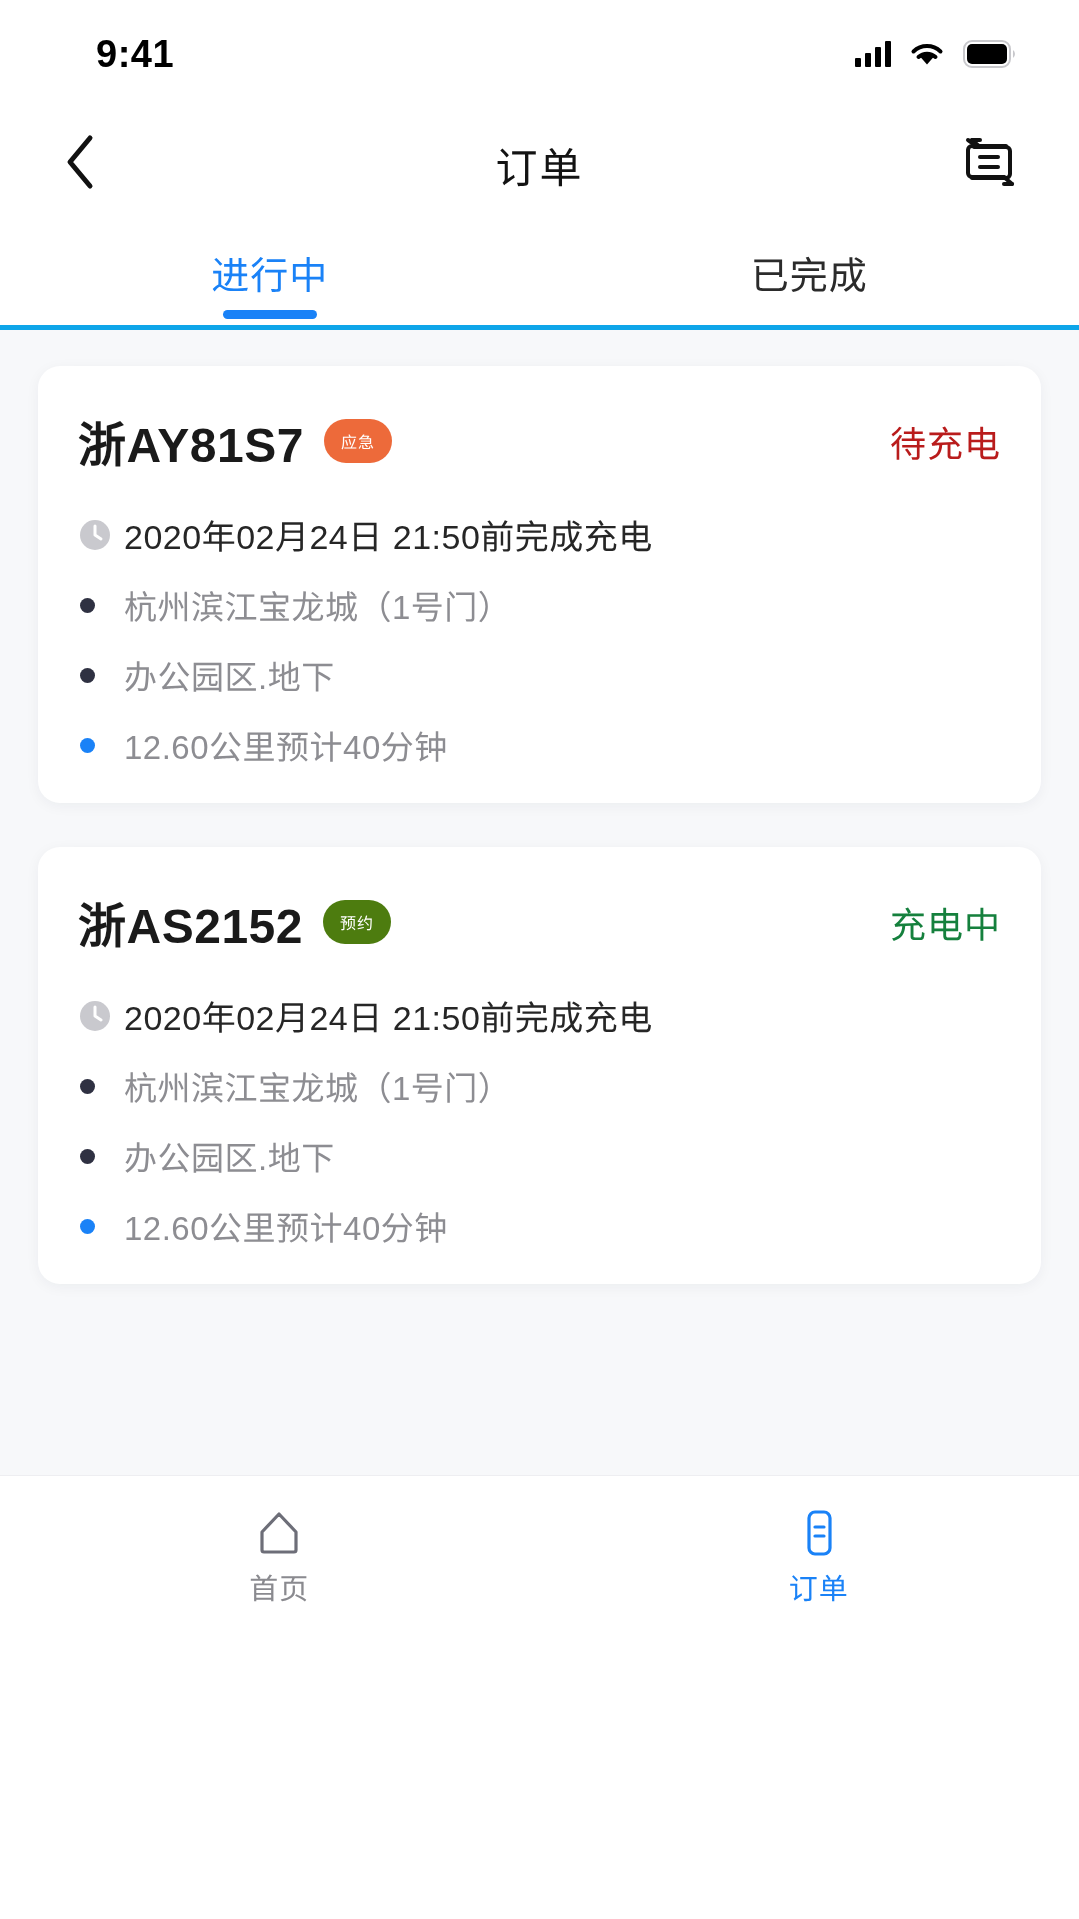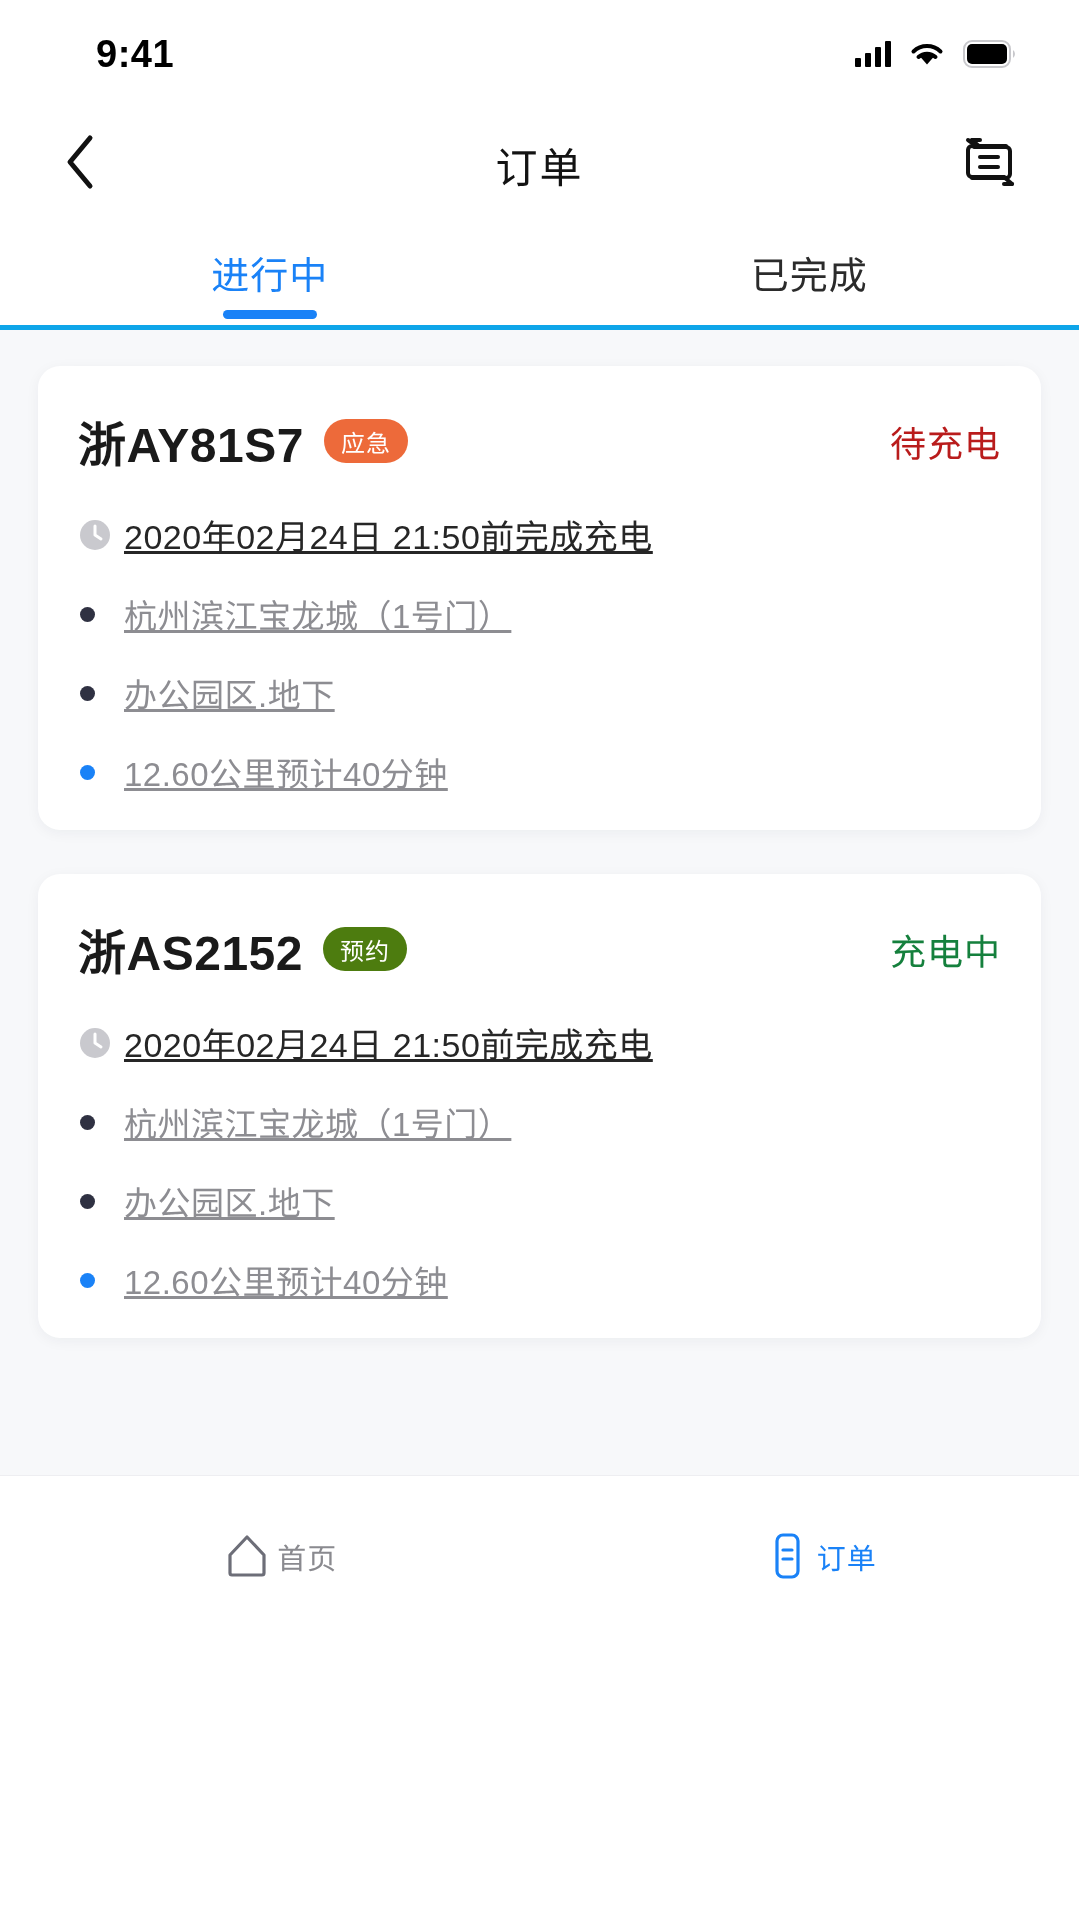--- a/index.html
+++ b/index.html
@@ -116,57 +116,57 @@
   }
   .plate {
     font-size:48px; font-weight:700; color:#1a1a1a;
     letter-spacing:0.5px;
   }
   .badge {
     margin-left:20px;
     display:inline-flex; align-items:center; justify-content:center;
     height:44px; padding:0 17px;
     border-radius:22px;
-    font-size:24px; color:#ffffff; letter-spacing:1px;
+    font-size:16px; color:#ffffff; letter-spacing:1px;
     white-space:nowrap;
   }
   .card-status {
     margin-left:auto;
     font-size:36px; letter-spacing:1px;
   }
 
   .detail-row {
     display:flex; align-items:center;
-    margin-top:31px;
+    margin-top:22px;
   }
   .detail-row.time { margin-top:0; }
   .row-icon {
     width:46px; flex:0 0 46px;
     display:flex; align-items:center; justify-content:flex-start;
   }
   .dot {
     width:15px; height:15px; border-radius:50%;
     margin-left:2px;
   }
   .row-text {
-    font-size:33px; letter-spacing:0.5px;text-decoration:underline;
+    font-size:33px; letter-spacing:0.5px;
   }
   .detail-row.time .row-text { color:#262626; font-size:34px; }
   .detail-row.place .row-text { color:#8d8d92; }
 
   
   .tab-bar {
     flex:0 0 160px; height:160px;
     background:#ffffff;
     border-top:1px solid #eeeef1;
     display:flex; align-items:center;
   }
   .tab-bar-item {
     flex:1;
-    display:flex; flex-direction:row;
+    display:flex; flex-direction:column;
     align-items:center; justify-content:center;
     gap:4px;
     cursor:pointer;
     padding-left:19px;
   }
   .tab-bar-icon { height:56px; display:flex; align-items:center; justify-content:center; }
   .tab-bar-label { font-size:29px; color:#8a8a8f; letter-spacing:1px; }
   .tab-bar-item.active .tab-bar-label { color:#1a82f7; }
 </style>
 </head>

